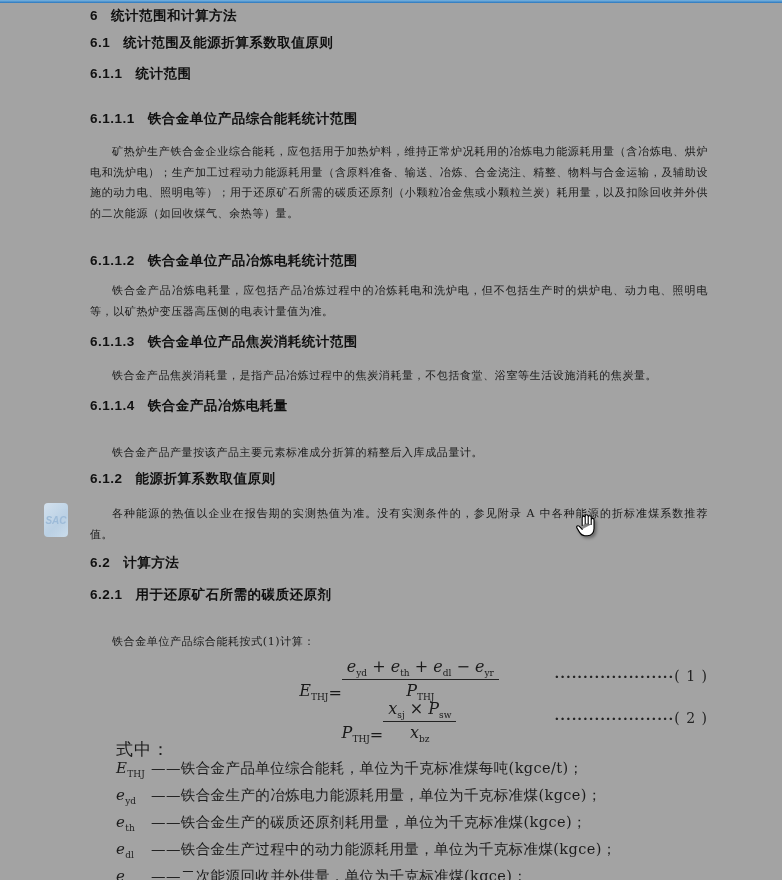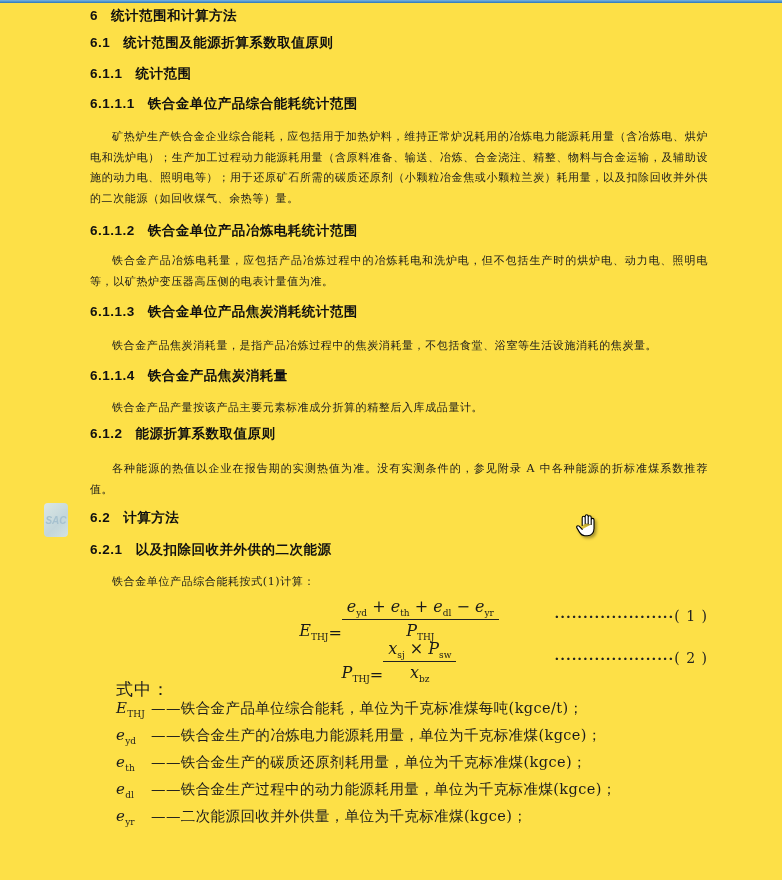--- a/index.html
+++ b/index.html
@@ -1,27 +1,27 @@
 <!DOCTYPE html>
 <html><head>
 <meta charset="utf-8">
 <style>
   html,body{margin:0;padding:0;background:#fff;}
-  #page{position:relative;width:782px;height:880px;background:#fde047;overflow:hidden;
+  #page{position:relative;width:782px;height:880px;background:#a3a3a3;overflow:hidden;
         font-family:"DejaVu Serif",serif;color:#1c1c1c;}
   #topbar{position:absolute;left:0;top:0;width:782px;height:3px;
           background:linear-gradient(#7ab4e0,#2a77bd);}
   #content{position:absolute;left:0;top:3px;width:782px;padding:0 74px 0 90px;box-sizing:border-box;}
   .hd{font-family:"Liberation Sans",sans-serif;font-weight:bold;font-size:13.5px;
       line-height:16px;color:#101010;letter-spacing:.5px;}
   .hd .hnum{margin-right:13px;}
   .para{font-size:11px;line-height:20.5px;text-align:justify;text-indent:2em;
         letter-spacing:.6px;color:#1a1a1a;}
   .mt5{margin-top:5px}.mt10{margin-top:10px}.mt11{margin-top:11px}.mt12{margin-top:12px}
-  .mt13{margin-top:8px}.mt14{margin-top:14px}.mt15{margin-top:15px}.mt16{margin-top:16px}
+  .mt13{margin-top:8px}.mt14{margin-top:29px}.mt15{margin-top:15px}.mt16{margin-top:16px}
   .mt17{margin-top:17px}.mt4{margin-top:4px}.mt2{margin-top:2px}.mt3{margin-top:3px}
   
   .eq{position:relative;height:38px;text-align:center;margin-top:4px;}
   .feq{display:inline-flex;align-items:flex-end;gap:0;font-style:italic;font-size:16px;color:#191919;}
   .feq sub,.symv sub{font-size:9px;font-style:normal;letter-spacing:0;}
   .frac{display:inline-block;text-align:center;}
   .frac .fnum{display:block;border-bottom:1.3px solid #222;padding:0 5px 1px 5px;}
   .frac .fden{display:block;padding-top:1px;}
   .op{font-style:normal;}
   .leader{position:absolute;right:0;top:50%;transform:translateY(-50%);
@@ -73,37 +73,37 @@
 
     <div class="para mt12">铁合金产品冶炼电耗量，应包括产品冶炼过程中的冶炼耗电和洗炉电，但不包括生产时的烘炉电、动力电、照明电等，以矿热炉变压器高压侧的电表计量值为准。</div>
 
     <div class="hd mt12">
       <span class="hnum">6.1.1.3</span><span>铁合金单位产品焦炭消耗统计范围</span>
     </div>
 
     <div class="para mt16">铁合金产品焦炭消耗量，是指产品冶炼过程中的焦炭消耗量，不包括食堂、浴室等生活设施消耗的焦炭量。</div>
 
     <div class="hd mt11">
-      <span class="hnum">6.1.1.4</span><span>铁合金产品焦炭消耗量</span>
+      <span class="hnum">6.1.1.4</span><span>铁合金产品冶炼电耗量</span>
     </div>
 
     <div class="para mt14">铁合金产品产量按该产品主要元素标准成分折算的精整后入库成品量计。</div>
 
     <div class="hd mt13">
       <span class="hnum">6.1.2</span><span>能源折算系数取值原则</span>
     </div>
 
     <div class="para mt17">各种能源的热值以企业在报告期的实测热值为准。没有实测条件的，参见附录 A 中各种能源的折标准煤系数推荐值。</div>
 
     <div class="hd mt10">
       <span class="hnum">6.2</span><span>计算方法</span>
     </div>
 
     <div class="hd mt16">
-      <span class="hnum">6.2.1</span><span>以及扣除回收并外供的二次能源</span>
+      <span class="hnum">6.2.1</span><span>用于还原矿石所需的碳质还原剂</span>
     </div>
 
     <div class="para mt14">铁合金单位产品综合能耗按式(1)计算：</div>
 
     <div class="eq mt4">
       <span class="feq">
         <span><span>E</span><sub>THJ</sub></span>
         <span class="op">=</span>
         <span class="frac">
           <span class="fnum">

